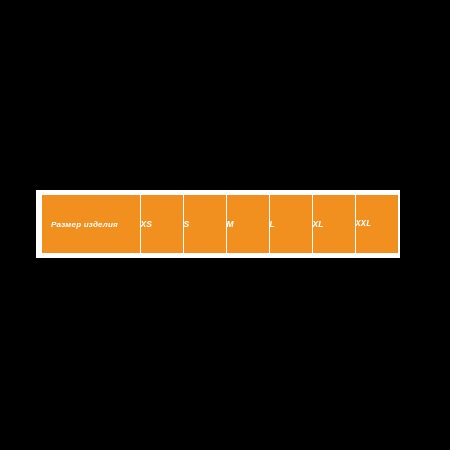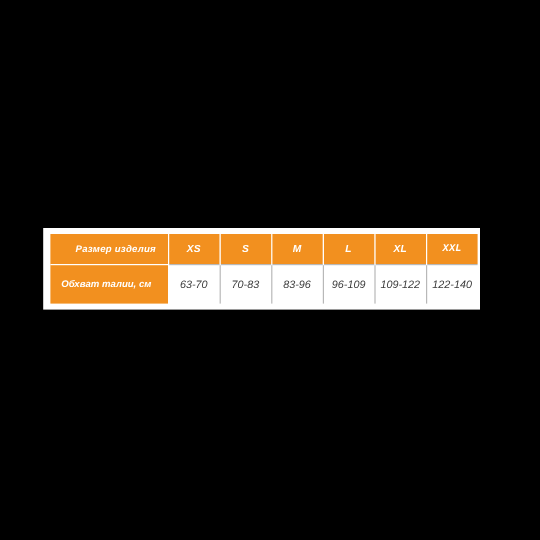--- a/index.html
+++ b/index.html
@@ -48,31 +48,30 @@
   }
 
   
   tr.header-row td {
     background: #F2901F;
     color: #ffffff;
     font-style: italic;
     font-weight: bold;
     font-size: 8.5px;
     letter-spacing: 0.2px;
-    text-align: center;
     height: 25px;
     border-right: 1.5px solid #ffffff;
   }
   tr.header-row td:last-child {
     border-right: none;
     font-family: Liberation Mono, monospace;
   }
   tr.header-row td.row-label {
     text-align: left;
-    padding-left: 21px;
+    padding-left: 9px;
     font-size: 8px;
   }
 
   
   tr.body-row td {
     background: #ffffff;
     color: #3b3b3b;
     font-style: italic;
     font-size: 9px;
     text-align: center;
@@ -120,26 +119,17 @@
         <tr class="header-row">
           <td class="row-label">Размер изделия</td>
           <td>XS</td>
           <td>S</td>
           <td>M</td>
           <td>L</td>
           <td>XL</td>
           <td>XXL</td>
         </tr>
 
-        <tr class="body-row">
-          <td class="row-label">Обхват талии, см</td>
-          <td>63-70</td>
-          <td>70-83</td>
-          <td>83-96</td>
-          <td>96-109</td>
-          <td>109-122</td>
-          <td>122-140</td>
-        </tr>
       </tbody>
     </table>
 
   </div>
 </div>
 
 </body></html>

